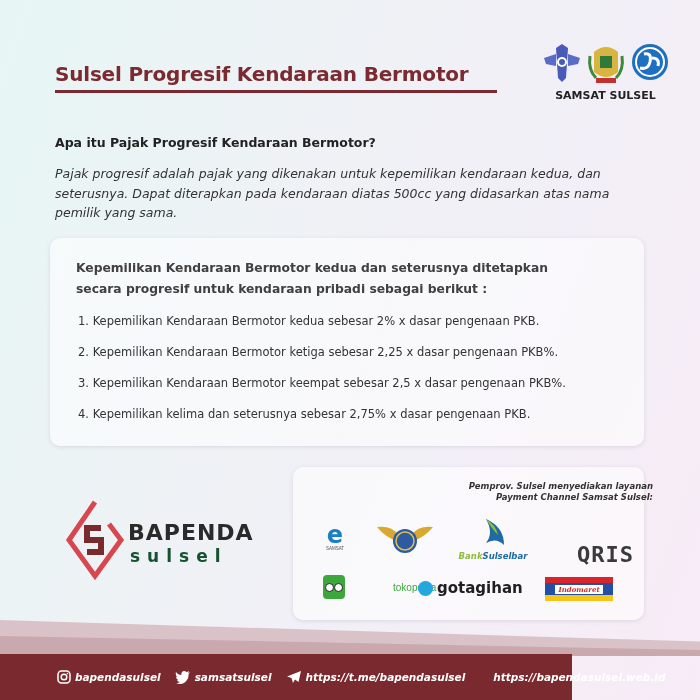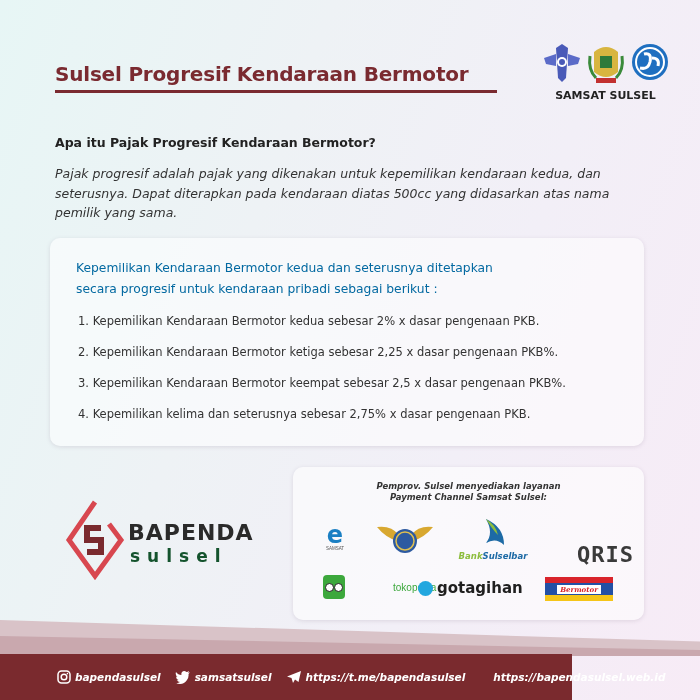--- a/index.html
+++ b/index.html
@@ -28,21 +28,21 @@
   .intro h2 { font-family: "DejaVu Sans", sans-serif; font-size: 12.5px; font-weight: bold; color: #222; margin-bottom: 14px; }
   .intro p { font-family: "DejaVu Sans", sans-serif; font-style: italic; font-size: 12.5px; line-height: 19.5px; color: #333; }
 
   .rules-card {
     position: absolute; left: 50px; top: 238px; width: 594px; height: 208px;
     background: rgba(255,255,255,0.55); border-radius: 10px;
     box-shadow: 0 1px 4px rgba(120,100,130,0.18);
   }
   .rules-head {
     position: absolute; left: 26px; top: 20px; width: 540px;
-    font-family: "DejaVu Sans", sans-serif; font-size: 12.3px; font-weight: normal; color: #0369a1; line-height: 21px;
+    font-family: "DejaVu Sans", sans-serif; font-size: 12.3px; font-weight: bold; color: #404040; line-height: 21px;
   }
   .rules-list { position: absolute; left: 28px; top: 76px; list-style: none; }
   .rules-list li {
     font-family: "DejaVu Sans", sans-serif; font-size: 11.5px; color: #333; height: 31px; line-height: 15px;
     white-space: nowrap;
   }
 
   .bapenda { position: absolute; left: 65px; top: 500px; width: 190px; height: 80px; }
   .bapenda-text1 {
     position: absolute; left: 63px; top: 20px; font-family: "DejaVu Sans", sans-serif;
@@ -52,21 +52,21 @@
     position: absolute; left: 65px; top: 46px; font-family: "DejaVu Sans", sans-serif;
     font-size: 17px; font-weight: bold; color: #14532d; letter-spacing: 7px;
   }
 
   .pay-card {
     position: absolute; left: 293px; top: 467px; width: 351px; height: 153px;
     background: rgba(255,255,255,0.6); border-radius: 10px;
     box-shadow: 0 1px 4px rgba(120,100,130,0.18);
   }
   .pay-head {
-    position: absolute; left: 0; top: 14px; width: 100%; text-align: center;
+    position: absolute; left: 9px; top: 14px; width: 100%; text-align: right;
     font-family: "DejaVu Sans", sans-serif; font-style: italic; font-weight: bold;
     font-size: 8.5px; color: #333; line-height: 11px;
   }
   .logo { position: absolute; display: flex; align-items: center; }
   .esamsat { left: 30px; top: 57px; width: 24px; height: 30px; flex-direction: column; }
   .esamsat .e { font-weight: bold; color: #1a7fc3; font-size: 24px; line-height: 22px; font-family: "DejaVu Sans", sans-serif; }
   .esamsat .s { font-size: 4.5px; color: #555; }
   .wings { left: 82px; top: 52px; width: 60px; height: 40px; }
   .banksulsel { left: 165px; top: 50px; width: 70px; height: 46px; flex-direction: column; align-items: center; }
   .banksulsel .bn { font-family: "DejaVu Sans", sans-serif; font-style: italic; font-weight: bold; font-size: 8.5px; margin-top: 2px; }
@@ -202,21 +202,21 @@
   </div>
 
   <div class="logo gota">
     <span class="icon"></span>
     <span class="t">gotagihan</span>
   </div>
 
   <div class="logo indomaret">
     <div class="r1"></div>
     <div class="r2">
-        <span>Bermotor</span>
+        <span>Indomaret</span>
       </div>
     <div class="r3"></div>
   </div>
 </div>
 
 <div class="wave1"></div>
 <div class="wave2"></div>
 
 <div class="footer">
   <div class="f-item">

